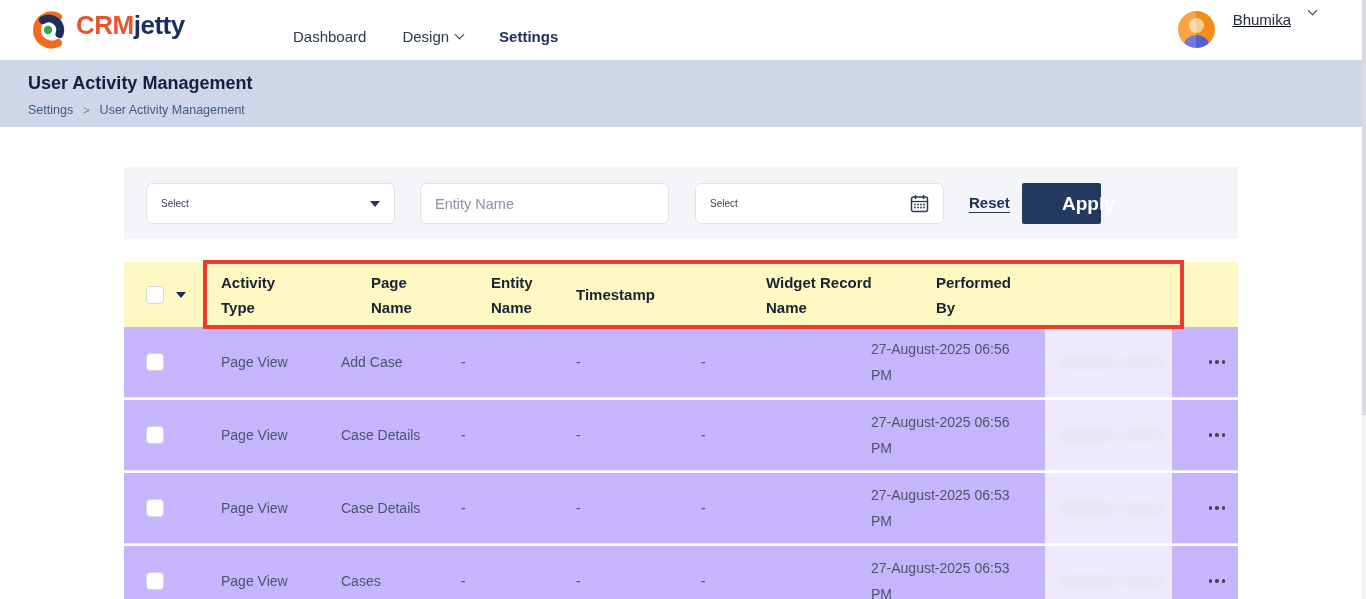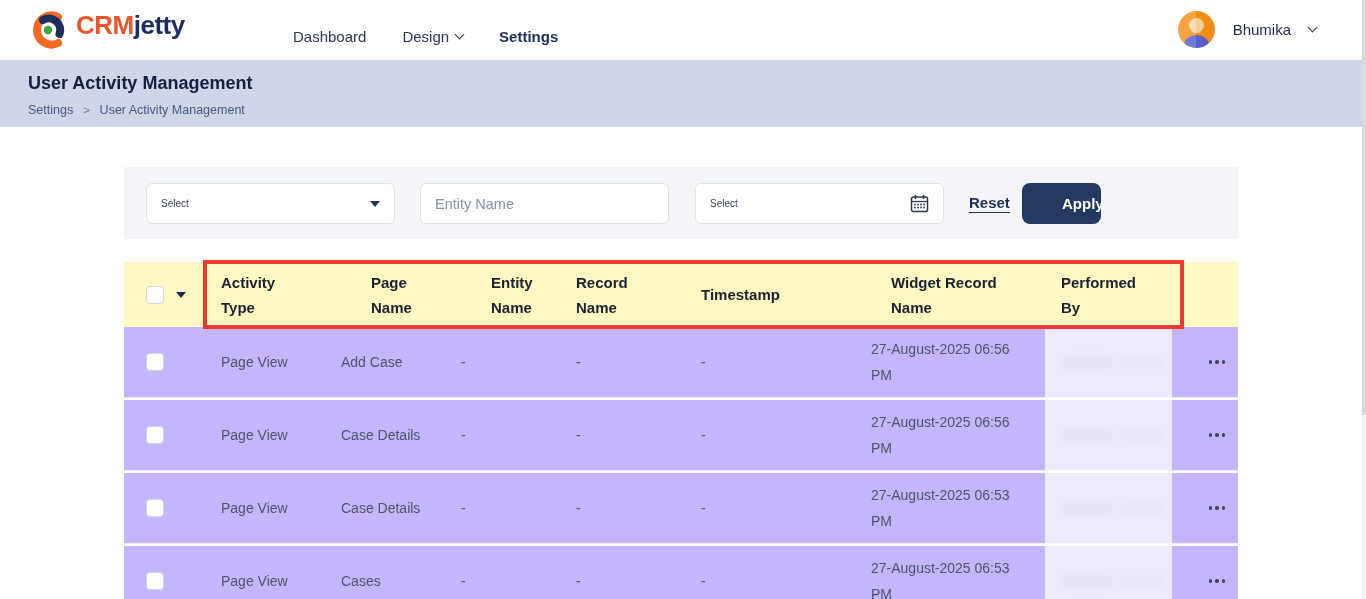--- a/index.html
+++ b/index.html
@@ -12,21 +12,21 @@
     display:flex; align-items:center; }
   .logo { position:absolute; left:28px; top:10px; display:flex; gap:6px; cursor:pointer; }
   .logo-text { font-size:26px; font-weight:800; letter-spacing:-0.5px; }
   .logo-crm { color:#e9552c; }
   .logo-jetty { color:#1d2e5e; }
   .nav-items { position:absolute; left:293px; top:0; height:72px; display:flex; align-items:center; gap:36px; }
   .nav-item { font-size:15px; color:#2c3850; cursor:pointer; display:flex; align-items:center; gap:7px; }
   .nav-item.active { font-weight:700; color:#1d2e5e; }
   .chev { width:7px; height:7px; border-right:1.6px solid #2c3850; border-bottom:1.6px solid #2c3850;
     transform:rotate(45deg); margin-top:-4px; }
-  .userbox { position:absolute; right:50px; top:11px; display:flex; align-items:center; gap:18px; cursor:pointer; }
+  .userbox { position:absolute; right:50px; top:11px; display:flex; gap:18px; cursor:pointer;text-decoration:underline; }
   .avatar { width:37px; height:37px; border-radius:50%; position:relative; overflow:hidden;
     background:linear-gradient(90deg,#f9a343 50%,#f28d15 50%); }
   .avatar .head { position:absolute; left:11px; top:7px; width:15px; height:15px; border-radius:50%;
     background:linear-gradient(90deg,#f9debo 50%,#f3cf96 50%);
     background:linear-gradient(90deg,#f9dfb2 50%,#f3cf96 50%); }
   .avatar .body { position:absolute; left:6px; top:24px; width:25px; height:20px; border-radius:50% 50% 0 0;
     background:linear-gradient(90deg,#6e79d8 50%,#5560cf 50%); }
   .user-name { font-size:15px; color:#222b45; }
 
   
@@ -46,21 +46,21 @@
   .fld-select2 { left:571px; width:249px; justify-content:space-between; cursor:pointer; }
   .fld-value { font-size:10px; color:#3a4357; }
   .fld input { border:none; outline:none; width:100%; font-size:14.5px; color:#3a4357;
     font-family:"Liberation Sans", sans-serif; background:transparent; }
   .fld input::placeholder { color:#8b92a5; }
   .caret-down { width:0; height:0; border-left:5px solid transparent; border-right:5px solid transparent;
     border-top:6px solid #25335a; }
   .reset-link { position:absolute; left:845px; top:27px; font-size:15px; font-weight:700; color:#1f3056;
     text-decoration:underline; text-underline-offset:4px; cursor:pointer; }
   .apply-btn { position:absolute; left:898px; top:16px; width:79px; height:41px; background:#24395f;
-    color:#ffffff; font-size:15px; font-weight:700; border:none; border-radius:8px; cursor:pointer;
+    color:#ffffff; font-size:19px; font-weight:700; border:none; border-radius:2px; cursor:pointer;
     font-family:"Liberation Sans", sans-serif;padding-left:40px; }
 
   
   .table { position:absolute; left:124px; top:262px; width:1114px; }
   .thead { display:flex; height:65px; background:#fef9c3; align-items:center; position:relative; }
   .th { font-size:15px; font-weight:700; color:#1a2133; line-height:25px; padding-left:16px; }
   .trow { display:flex; height:70px; background:#c4b5fd; align-items:center; margin-bottom:3px;
     box-shadow:0 1px 0 #eceef4; position:relative; }
   .td { font-size:14px; color:#4d5569; padding-left:16px; }
   .col-check   { width:81px;  padding-left:22px; display:flex; align-items:center; gap:12px; }
@@ -185,23 +185,20 @@
       </div>
       <div class="th col-activity">
           <span class="th-wrap-70">Activity Type</span>
         </div>
       <div class="th col-page">
           <span class="th-wrap-55">Page Name</span>
         </div>
       <div class="th col-entity">
           <span class="th-wrap-55">Entity Name</span>
         </div>
-      <div class="th col-record">
-          <span class="th-wrap-60">Record Name</span>
-        </div>
       <div class="th col-time"><span>Timestamp</span></div>
       <div class="th col-widget">
           <span class="th-wrap-110">Widget Record Name</span>
         </div>
       <div class="th col-perf">
           <span class="th-wrap-90">Performed By</span>
         </div>
       <div class="th col-actions"></div>
       <div class="red-highlight"></div>
     </div>

